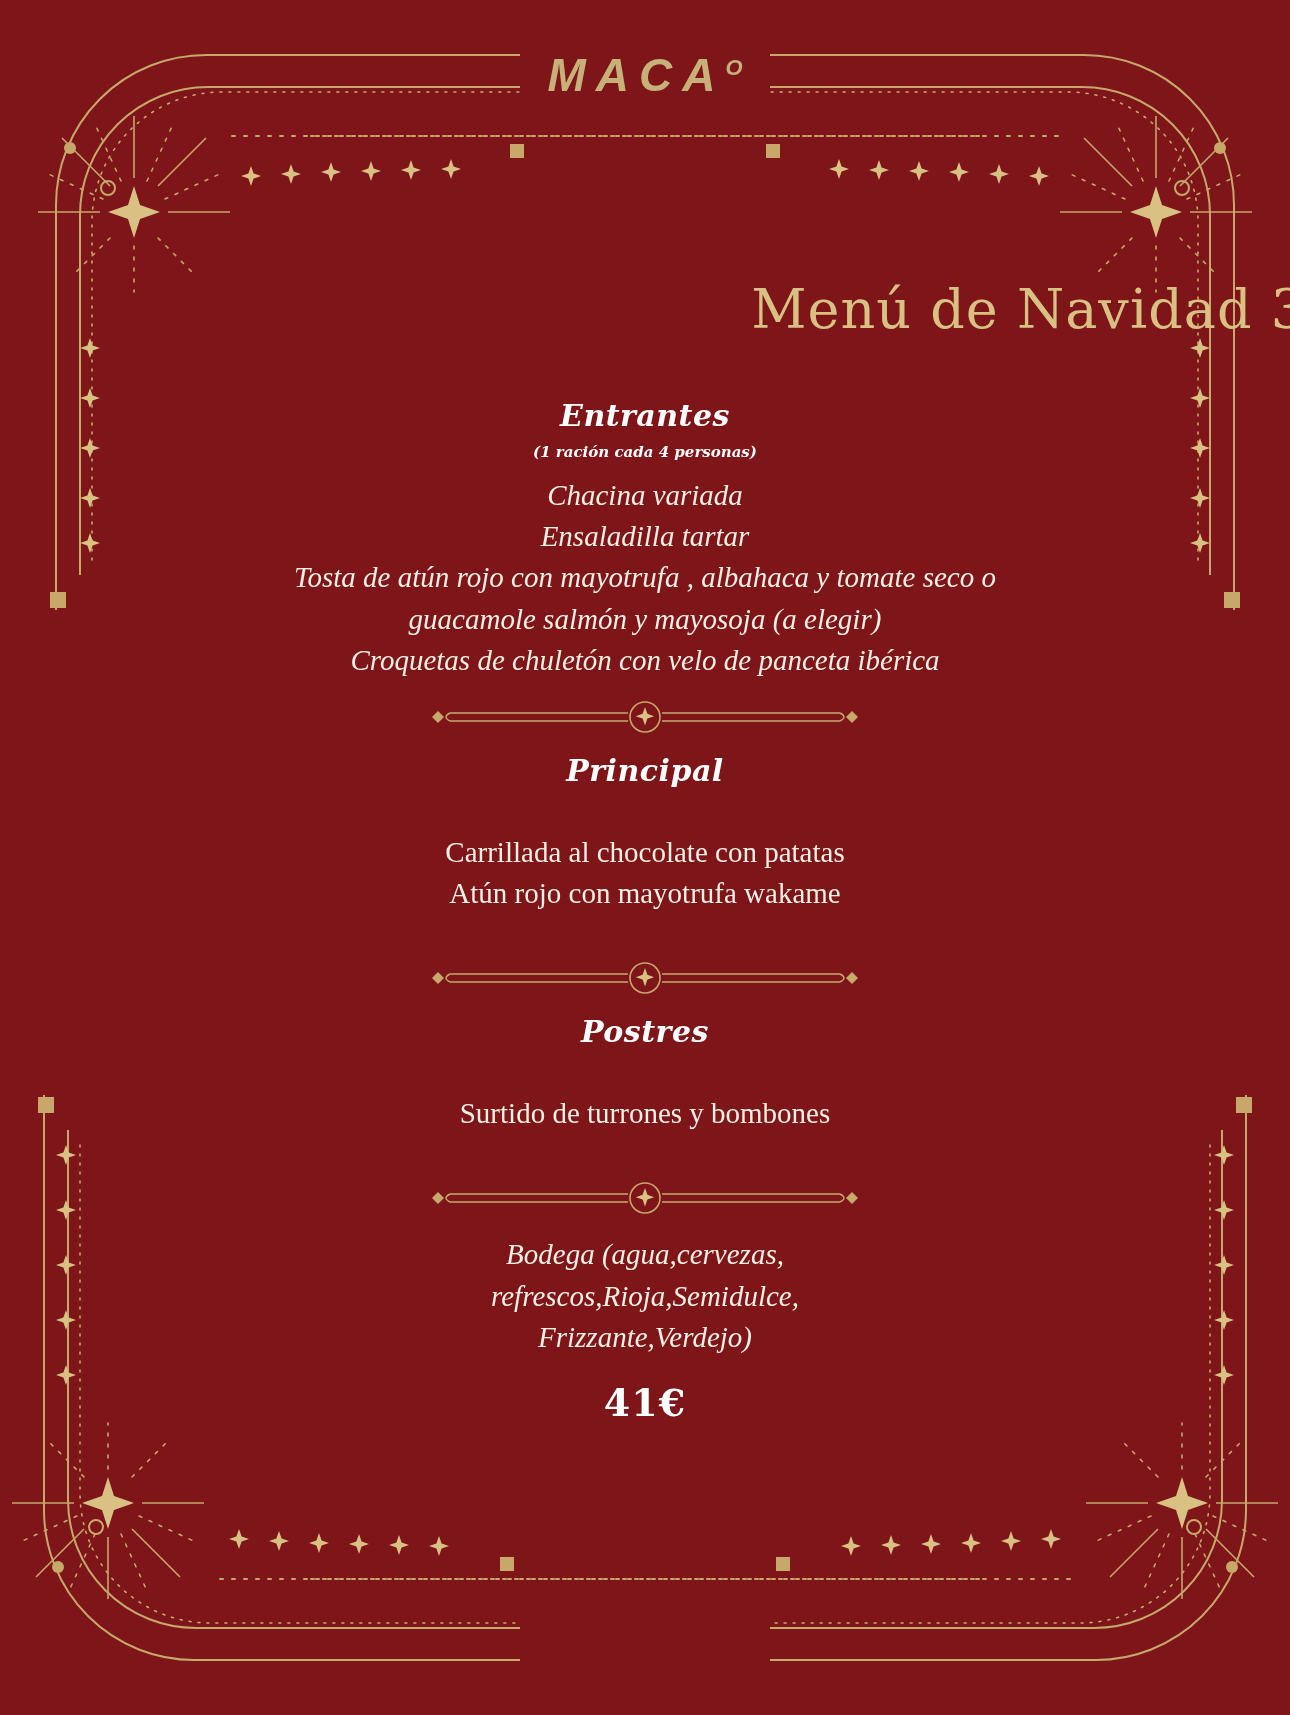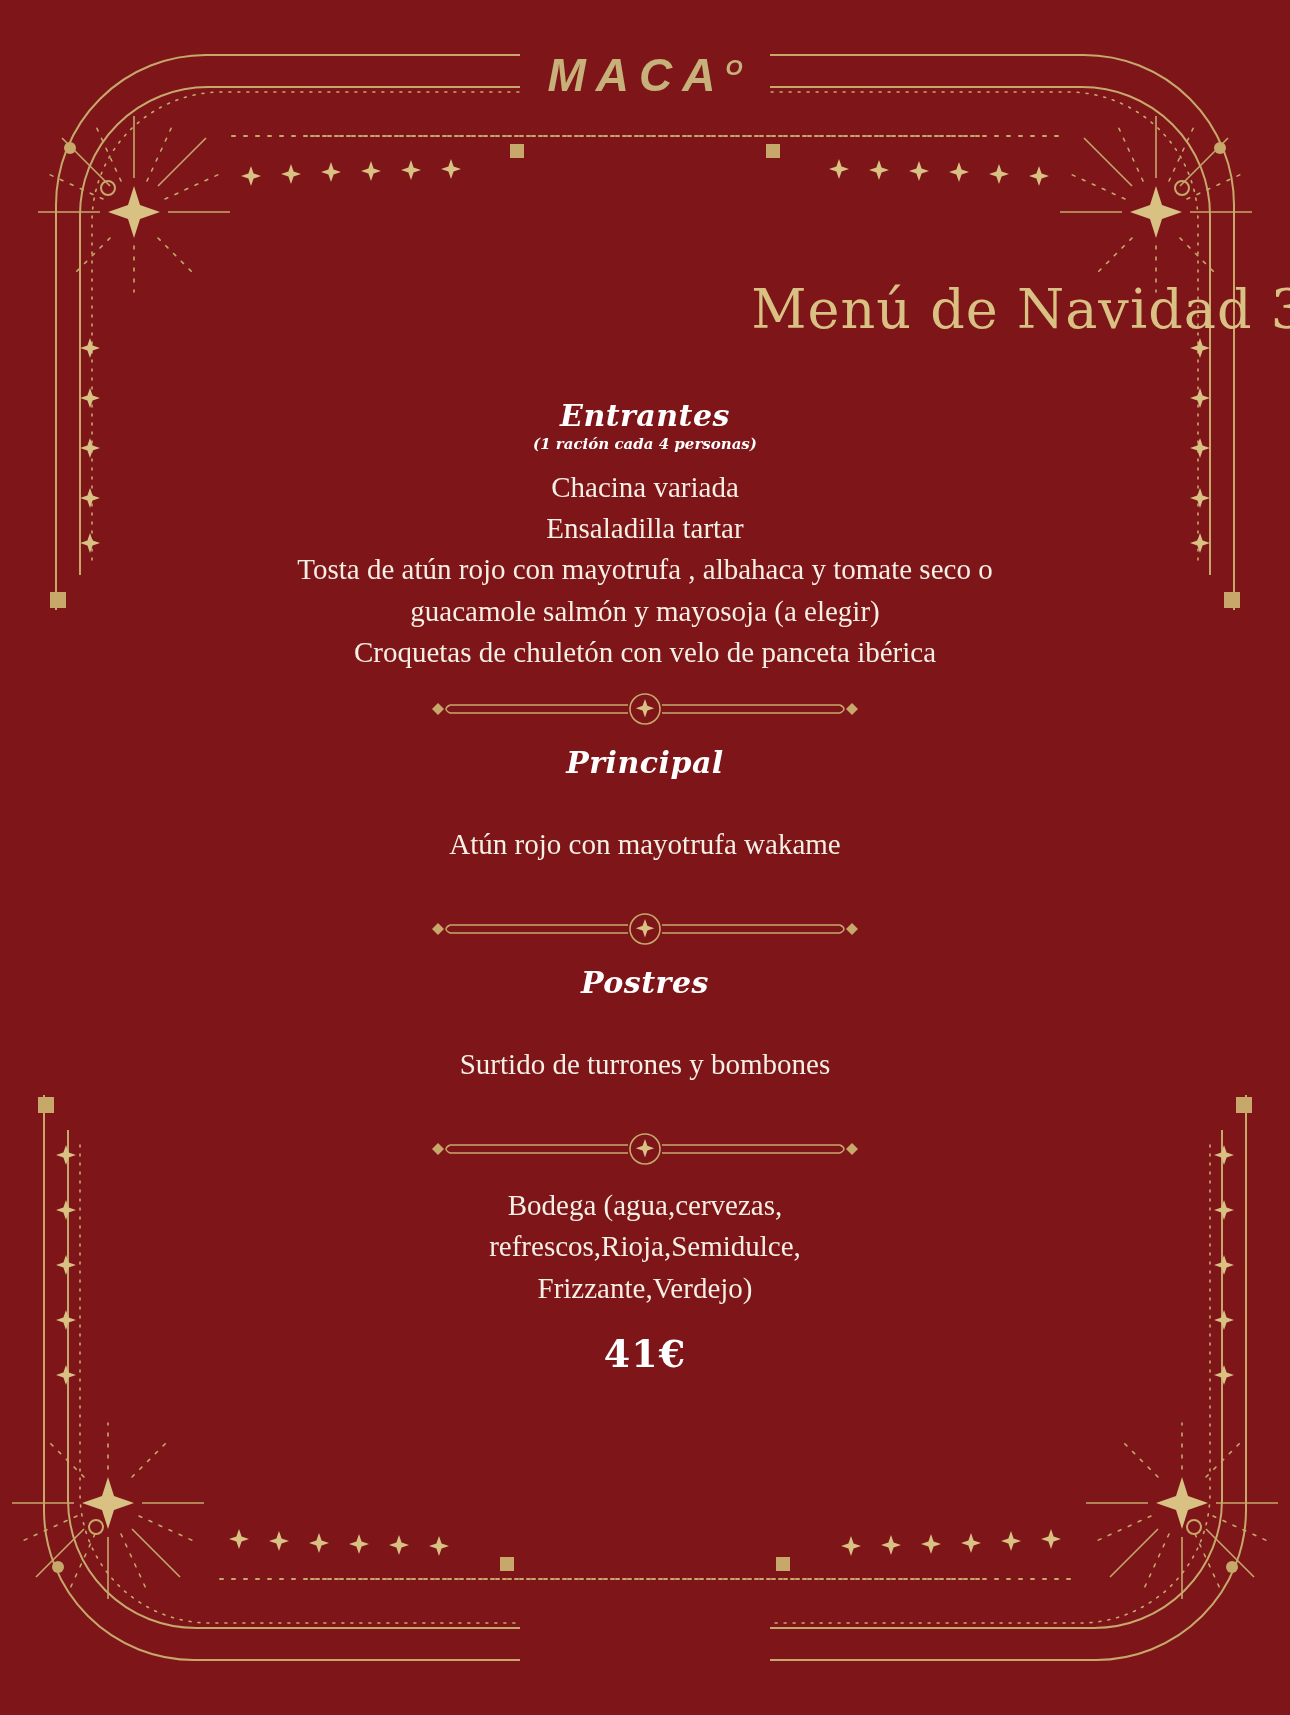--- a/index.html
+++ b/index.html
@@ -85,29 +85,30 @@
     font-size: 30px;
     color: #ffffff;
     letter-spacing: 0.5px;
   }
   .section-note {
     font-family: "DejaVu Serif", serif;
     font-style: italic;
     font-weight: bold;
     font-size: 15px;
     color: #ffffff;
-    margin-top: 2px;
+    margin-top: 10px;
   }
   .dish {
     font-size: 29px;
     line-height: 1.42;
     color: #f6efe4;
   }
   .dish-block {
     margin-top: 14px;
+    font-style: italic;
   }
   .spacer-sm { height: 28px; }
   .spacer-md { height: 44px; }
 
   
   .divider {
     display: block;
     margin: 18px auto 18px auto;
   }
 
@@ -311,20 +312,21 @@
     <path d="M40,14 q-8,4 0,8" stroke="#c7a86a" stroke-width="1.4" fill="none"></path>
     <path d="M430,14 q8,4 0,8" stroke="#c7a86a" stroke-width="1.4" fill="none"></path>
     <path d="M22,18 l6,-6 l6,6 l-6,6 Z" fill="#c7a86a"></path>
     <path d="M436,18 l6,-6 l6,6 l-6,6 Z" fill="#c7a86a"></path>
   </svg>
 
   <div>
     <div class="section-head">Principal</div>
     <div class="spacer-md"></div>
     <div>
+      <div class="dish">Carrillada al chocolate con patatas</div>
       <div class="dish">Atún rojo con mayotrufa wakame</div>
     </div>
   </div>
 
   <div class="spacer-sm"></div>
 
   <svg class="divider" width="470" height="36" viewBox="0 0 470 36">
     <circle cx="235" cy="18" r="15" fill="none" stroke="#c7a86a" stroke-width="1.6"></circle>
     <path d="M235,8 l2.4,6.8 l6.8,2.4 l-6.8,2.4 l-2.4,6.8 l-2.4,-6.8 l-6.8,-2.4 l6.8,-2.4 Z" fill="#d9c083"></path>
     <path d="M218,14 L40,14 M218,22 L40,22" stroke="#c7a86a" stroke-width="1.4" fill="none"></path>

